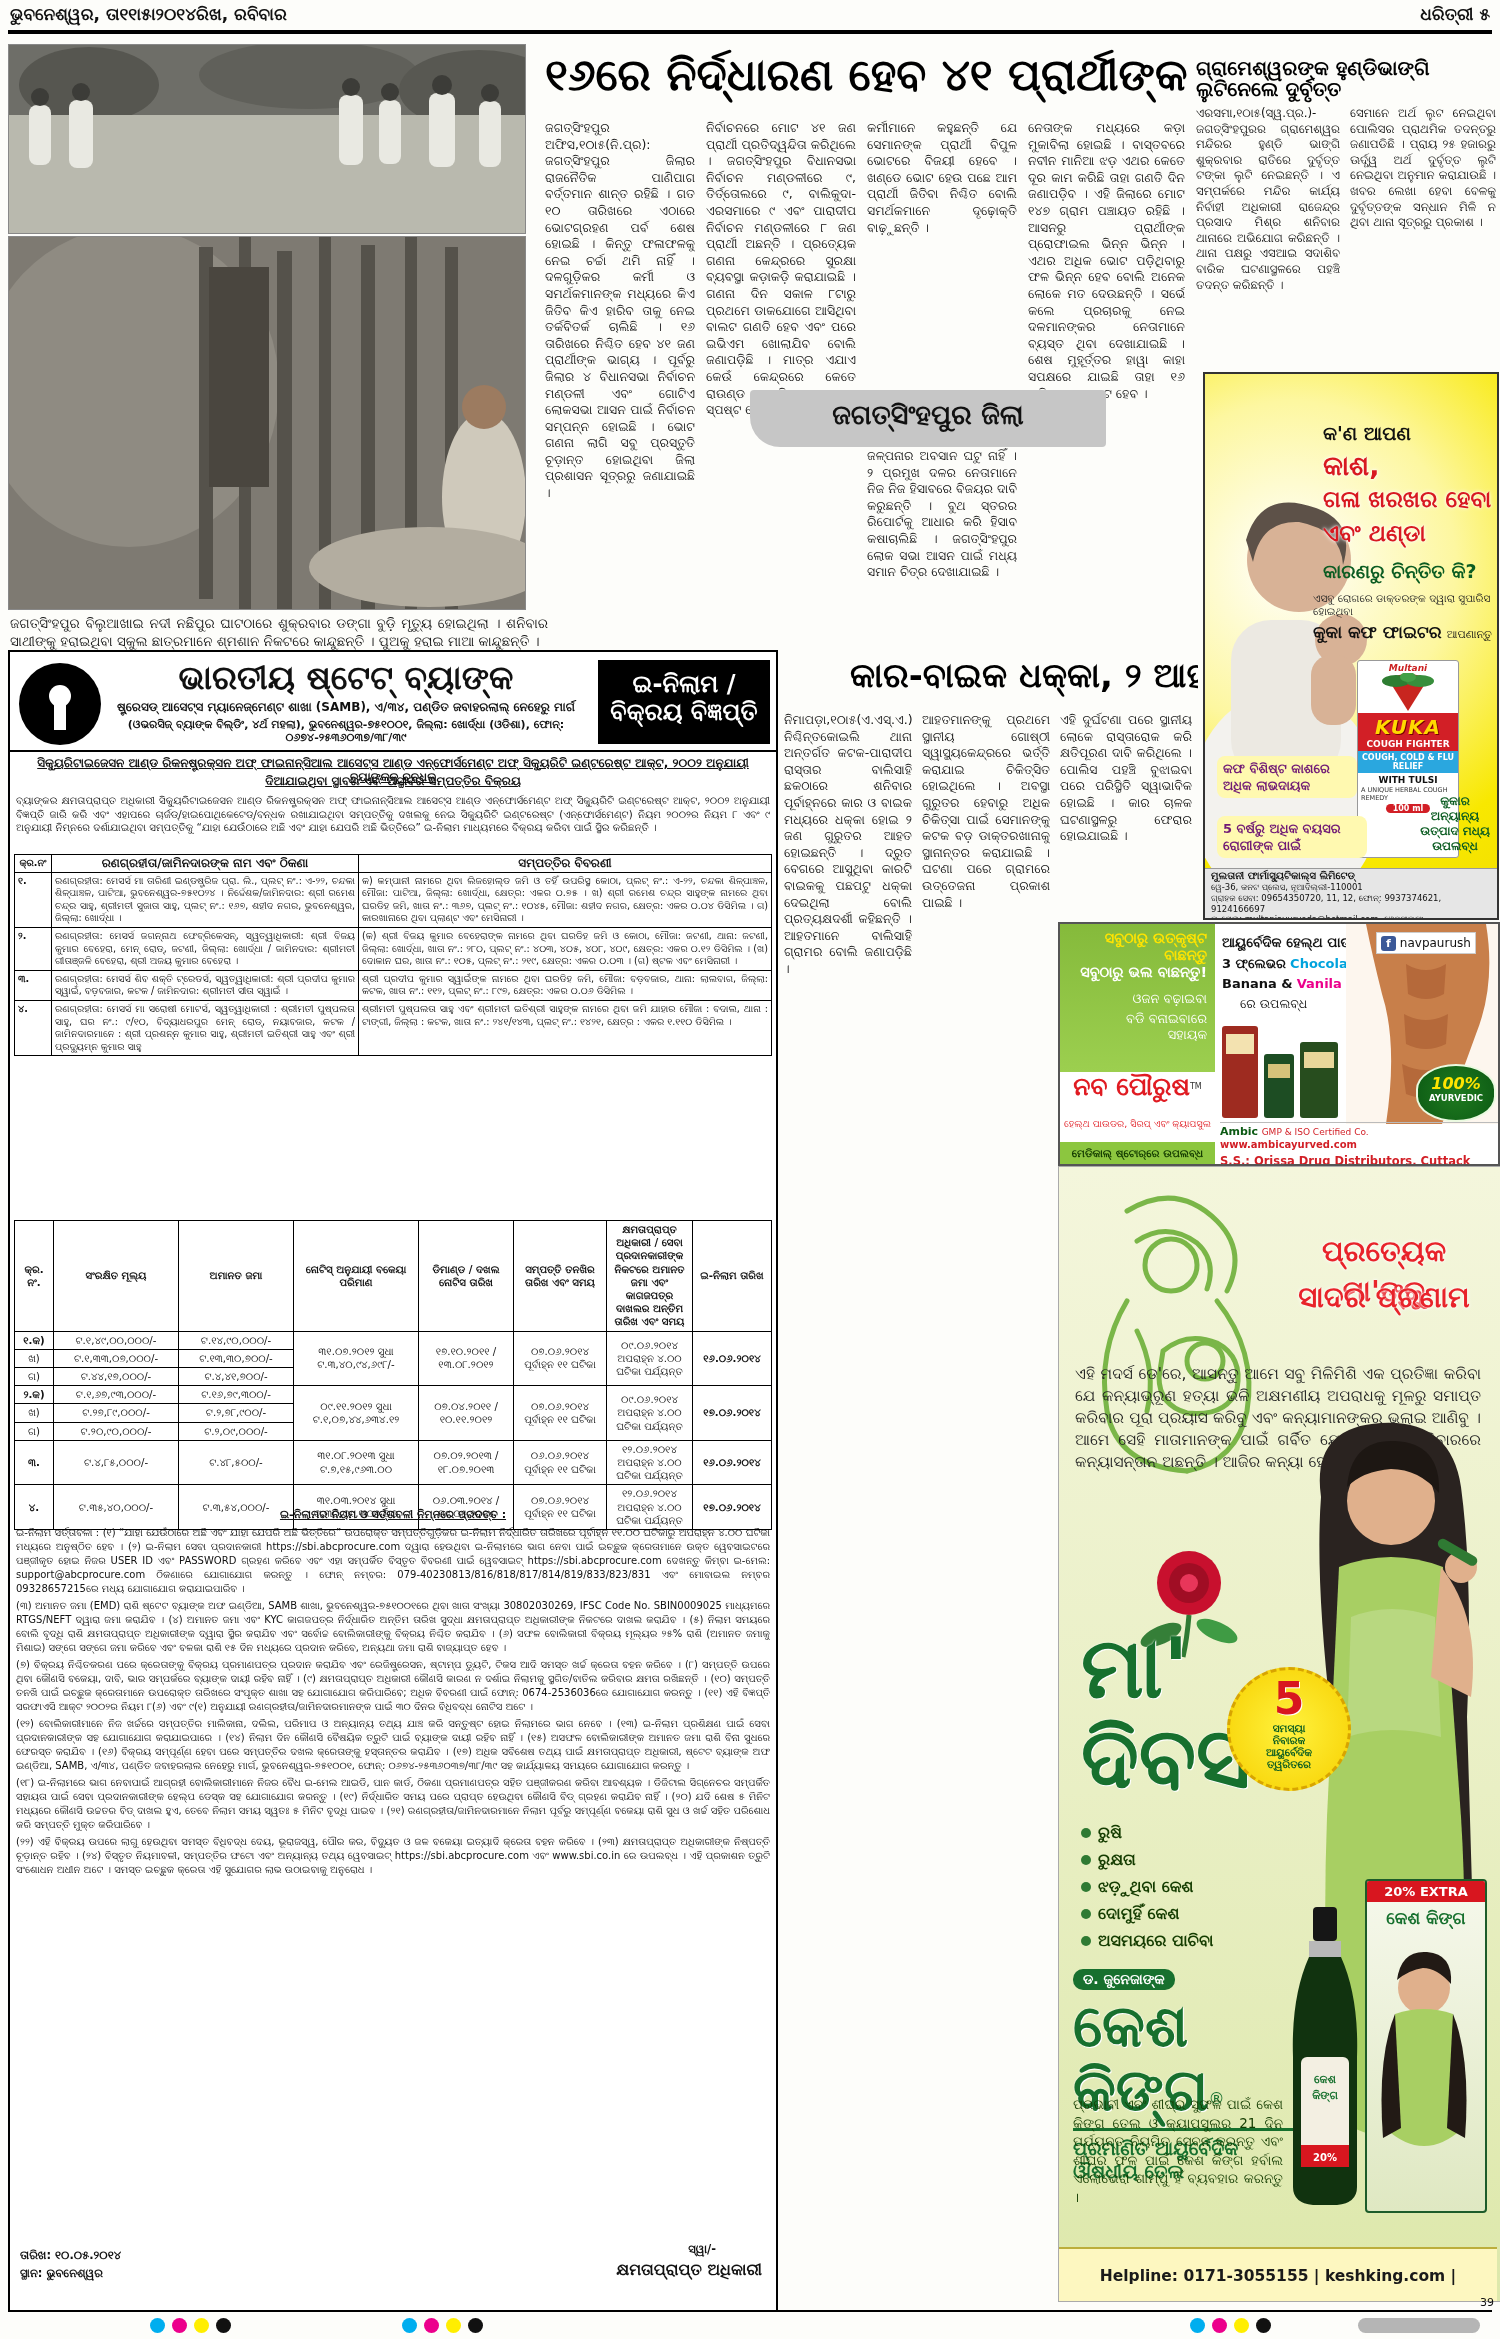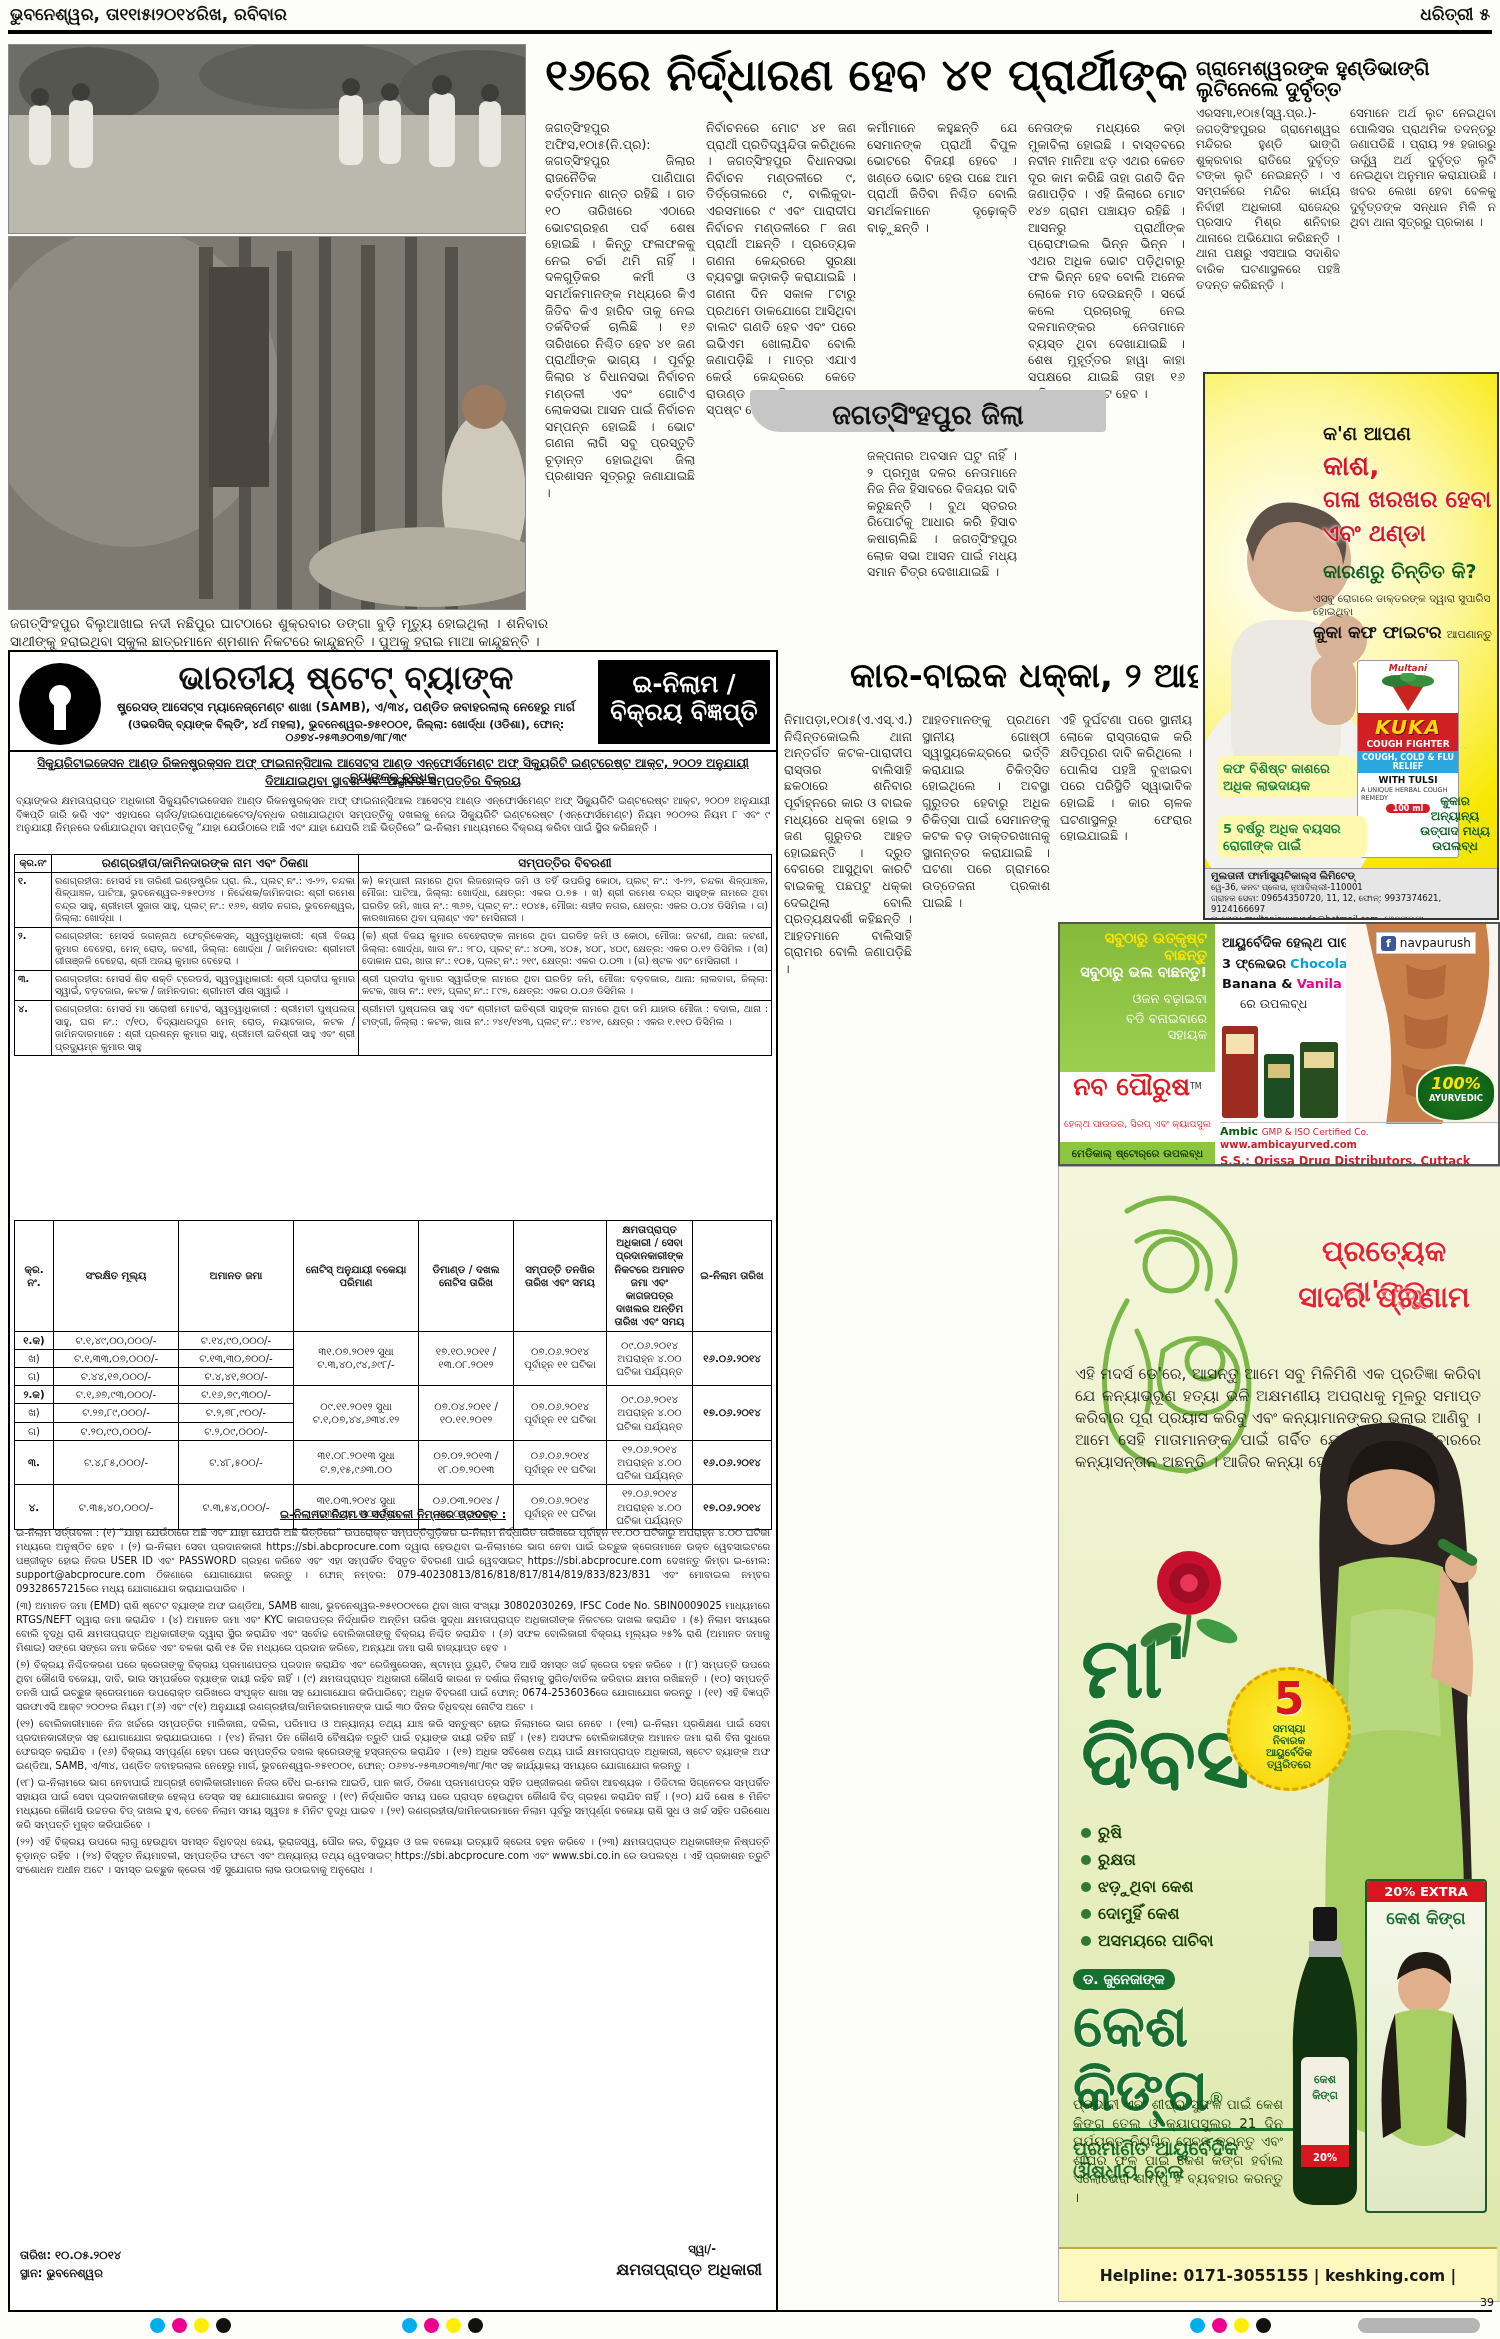--- a/index.html
+++ b/index.html
@@ -15,21 +15,21 @@
   .bn{border:2px solid #000;background:#fff;}
   table{border-collapse:collapse;}
   .t1 td,.t1 th,.t2 td,.t2 th{border:1px solid #000;padding:2px 3px;vertical-align:top;}
   .t1 th,.t2 th{font-weight:bold;text-align:center;vertical-align:middle;}
   .t1{font-size:9.6px;line-height:12.6px;width:100%;border-radius:10px;}
   .t2{font-size:10.2px;line-height:13.2px;width:100%;}
   .t2 td{text-align:center;vertical-align:middle;}
   .terms{font-size:10px;line-height:14px;color:#111;}
   .terms p{margin:0 0 3px 0;}
   .kukabg{background:radial-gradient(circle at 30% 35%, #ffffff 0%, #fdf7a0 40%, #f8e800 75%, #f2de00 100%);border:2px solid #333;}
-  .noteb{background:#fff9b0;border-radius:8px;padding:4px 6px;font-weight:bold;font-size:13px;line-height:17px;color:#15803d;}
+  .noteb{background:#fff9b0;border-radius:8px;padding:4px 6px;font-weight:bold;font-size:13px;line-height:17px;color:#701a75;}
   .kk-bg{background:linear-gradient(180deg,#f4f6dc 0%, #e9efc4 55%, #dde8ab 100%);border:1px solid #aaa;}
   .redhead{color:#e8232a;font-weight:bold;text-shadow:0 0 2px #fff,0 0 4px #fff;}
   .greenbig{color:#17702e;font-weight:bold;text-shadow:0 0 2px #fff,1px 1px 0 #fff;}
   .dot{width:15px;height:15px;border-radius:50%;display:inline-block;margin-right:7px;}
   .pill{border-radius:10px;}
   .np-green{background:linear-gradient(180deg,#85ba3b,#9ccf4f);}
   svg{display:block;}
 </style>
 </head>
 <body>
@@ -85,21 +85,21 @@
     </svg>
   </div>
   <div class="a cap j" style="left:10px;top:614px;width:538px;height:74px;">ଜଗତ୍‌ସିଂହପୁର ବିଲୁଆଖାଇ ନଦୀ ନଛିପୁର ଘାଟଠାରେ ଶୁକ୍ରବାର ଡଙ୍ଗା ବୁଡ଼ି ମୃତ୍ୟୁ ହୋଇଥିଲା । ଶନିବାର ସାଥୀଙ୍କୁ ହରାଇଥିବା ସ୍କୁଲ ଛାତ୍ରମାନେ ଶ୍ମଶାନ ନିକଟରେ କାନ୍ଦୁଛନ୍ତି । ପୁଅକୁ ହରାଇ ମାଆ କାନ୍ଦୁଛନ୍ତି ।</div>
 
   <div class="a hl" style="left:545px;top:44px;width:648px;height:66px;font-size:44px;line-height:62px;white-space:nowrap;overflow:hidden;">୧୬ରେ ନିର୍ଦ୍ଧାରଣ ହେବ ୪୧ ପ୍ରାର୍ଥୀଙ୍କ ଭାଗ୍ୟ</div>
   <div class="a col j" style="left:545px;top:120px;width:150px;height:522px;">ଜଗତ୍‌ସିଂହପୁର ଅଫିସ,୧୦ା୫(ନି.ପ୍ର): ଜଗତ୍‌ସିଂହପୁର ଜିଲାର ରାଜନୈତିକ ପାଣିପାଗ ବର୍ତ୍ତମାନ ଶାନ୍ତ ରହିଛି । ଗତ ୧୦ ତାରିଖରେ ଏଠାରେ ଭୋଟଗ୍ରହଣ ପର୍ବ ଶେଷ ହୋଇଛି । କିନ୍ତୁ ଫଳାଫଳକୁ ନେଇ ଚର୍ଚ୍ଚା ଥମି ନାହିଁ । ଦଳଗୁଡ଼ିକର କର୍ମୀ ଓ ସମର୍ଥକମାନଙ୍କ ମଧ୍ୟରେ କିଏ ଜିତିବ କିଏ ହାରିବ ତାକୁ ନେଇ ତର୍କବିତର୍କ ଚାଲିଛି । ୧୬ ତାରିଖରେ ନିଶ୍ଚିତ ହେବ ୪୧ ଜଣ ପ୍ରାର୍ଥୀଙ୍କ ଭାଗ୍ୟ । ପୂର୍ବରୁ ଜିଲାର ୪ ବିଧାନସଭା ନିର୍ବାଚନ ମଣ୍ଡଳୀ ଏବଂ ଗୋଟିଏ ଲୋକସଭା ଆସନ ପାଇଁ ନିର୍ବାଚନ ସମ୍ପନ୍ନ ହୋଇଛି । ଭୋଟ ଗଣନା ଲାଗି ସବୁ ପ୍ରସ୍ତୁତି ଚୂଡ଼ାନ୍ତ ହୋଇଥିବା ଜିଲା ପ୍ରଶାସନ ସୂତ୍ରରୁ ଜଣାଯାଇଛି ।</div>
   <div class="a col j" style="left:706px;top:120px;width:150px;height:522px;">ନିର୍ବାଚନରେ ମୋଟ ୪୧ ଜଣ ପ୍ରାର୍ଥୀ ପ୍ରତିଦ୍ୱନ୍ଦିତା କରିଥିଲେ । ଜଗତ୍‌ସିଂହପୁର ବିଧାନସଭା ନିର୍ବାଚନ ମଣ୍ଡଳୀରେ ୯, ତିର୍ତ୍ତୋଲରେ ୯, ବାଲିକୁଦା-ଏରସମାରେ ୯ ଏବଂ ପାରାଦୀପ ନିର୍ବାଚନ ମଣ୍ଡଳୀରେ ୮ ଜଣ ପ୍ରାର୍ଥୀ ଅଛନ୍ତି । ପ୍ରତ୍ୟେକ ଗଣନା କେନ୍ଦ୍ରରେ ସୁରକ୍ଷା ବ୍ୟବସ୍ଥା କଡ଼ାକଡ଼ି କରାଯାଇଛି । ଗଣନା ଦିନ ସକାଳ ୮ଟାରୁ ପ୍ରଥମେ ଡାକଯୋଗେ ଆସିଥିବା ବାଲଟ ଗଣତି ହେବ ଏବଂ ପରେ ଇଭିଏମ ଖୋଲାଯିବ ବୋଲି ଜଣାପଡ଼ିଛି । ମାତ୍ର ଏଯାଏ କେଉଁ କେନ୍ଦ୍ରରେ କେତେ ରାଉଣ୍ଡ ଗଣତି ହେବ ତାହା ସ୍ପଷ୍ଟ ହୋଇନାହିଁ ।</div>
   <div class="a col j" style="left:867px;top:120px;width:150px;height:266px;">କର୍ମୀମାନେ କହୁଛନ୍ତି ଯେ ସେମାନଙ୍କ ପ୍ରାର୍ଥୀ ବିପୁଳ ଭୋଟରେ ବିଜୟୀ ହେବେ । ଖଣ୍ଡେ ଭୋଟ ହେଉ ପଛେ ଆମ ପ୍ରାର୍ଥୀ ଜିତିବା ନିଶ୍ଚିତ ବୋଲି ସମର୍ଥକମାନେ ଦୃଢ଼ୋକ୍ତି ବାଢ଼ୁଛନ୍ତି ।</div>
   <div class="a col j" style="left:867px;top:448px;width:150px;height:194px;">ଜଳ୍ପନାର ଅବସାନ ଘଟୁ ନାହିଁ । ୨ ପ୍ରମୁଖ ଦଳର ନେତାମାନେ ନିଜ ନିଜ ହିସାବରେ ବିଜୟର ଦାବି କରୁଛନ୍ତି । ବୁଥ ସ୍ତରର ରିପୋର୍ଟକୁ ଆଧାର କରି ହିସାବ କଷାଚାଲିଛି । ଜଗତ୍‌ସିଂହପୁର ଲୋକ ସଭା ଆସନ ପାଇଁ ମଧ୍ୟ ସମାନ ଚିତ୍ର ଦେଖାଯାଇଛି ।</div>
   <div class="a col j" style="left:1028px;top:120px;width:157px;height:522px;">ନେତାଙ୍କ ମଧ୍ୟରେ କଡ଼ା ମୁକାବିଲା ହୋଇଛି । ବାସ୍ତବରେ ନବୀନ ମାନିଆ ଝଡ଼ ଏଥର କେତେ ଦୂର କାମ କରିଛି ତାହା ଗଣତି ଦିନ ଜଣାପଡ଼ିବ । ଏହି ଜିଲାରେ ମୋଟ ୧୪୭ ଗ୍ରାମ ପଞ୍ଚାୟତ ରହିଛି । ଆସନରୁ ପ୍ରାର୍ଥୀଙ୍କ ପ୍ରୋଫାଇଲ ଭିନ୍ନ ଭିନ୍ନ । ଏଥର ଅଧିକ ଭୋଟ ପଡ଼ିଥିବାରୁ ଫଳ ଭିନ୍ନ ହେବ ବୋଲି ଅନେକ ଲୋକେ ମତ ଦେଉଛନ୍ତି । ସର୍ଭେ କଲେ ପ୍ରଚାରକୁ ନେଇ ଦଳମାନଙ୍କର ନେତାମାନେ ବ୍ୟସ୍ତ ଥିବା ଦେଖାଯାଇଛି । ଶେଷ ମୁହୂର୍ତ୍ତର ହାୱା କାହା ସପକ୍ଷରେ ଯାଇଛି ତାହା ୧୬ ତାରିଖରେ ସ୍ପଷ୍ଟ ହେବ ।</div>
-  <div class="a b" style="left:750px;top:390px;width:356px;height:42px;background:#c6c6c6;border-radius:4px 4px 4px 30px;font-size:27px;line-height:50px;text-align:center;z-index:3;">ଜଗତ୍‌ସିଂହପୁର ଜିଲା</div>
+  <div class="a b" style="left:750px;top:390px;width:356px;height:57px;background:#c6c6c6;border-radius:4px 4px 4px 30px;font-size:27px;line-height:50px;text-align:center;z-index:3;">ଜଗତ୍‌ସିଂହପୁର ଜିଲା</div>
 
   <div class="a hl" style="left:1196px;top:58px;width:300px;height:42px;font-size:20px;line-height:21px;">ଗ୍ରାମେଶ୍ୱରଙ୍କ ହୁଣ୍ଡିଭାଙ୍ଗି ଲୁଟିନେଲେ ଦୁର୍ବୃତ୍ତ</div>
   <div class="a scol j" style="left:1196px;top:106px;width:144px;height:260px;">ଏରସମା,୧୦ା୫(ସ୍ୱ.ପ୍ର.)- ଜଗତ୍‌ସିଂହପୁରର ଗ୍ରାମେଶ୍ୱର ମନ୍ଦିରର ହୁଣ୍ଡି ଭାଙ୍ଗି ଶୁକ୍ରବାର ରାତିରେ ଦୁର୍ବୃତ୍ତ ଟଙ୍କା ଲୁଟି ନେଇଛନ୍ତି । ଏ ସମ୍ପର୍କରେ ମନ୍ଦିର କାର୍ଯ୍ୟ ନିର୍ବାହୀ ଅଧିକାରୀ ରାଜେନ୍ଦ୍ର ପ୍ରସାଦ ମିଶ୍ର ଶନିବାର ଥାନାରେ ଅଭିଯୋଗ କରିଛନ୍ତି । ଥାନା ପକ୍ଷରୁ ଏସଆଇ ସଦାଶିବ ବାରିକ ଘଟଣାସ୍ଥଳରେ ପହଞ୍ଚି ତଦନ୍ତ କରିଛନ୍ତି ।</div>
   <div class="a scol j" style="left:1350px;top:106px;width:146px;height:260px;">ସେମାନେ ଅର୍ଥ ଲୁଟ ନେଇଥିବା ପୋଲିସର ପ୍ରାଥମିକ ତଦନ୍ତରୁ ଜଣାପଡିଛି । ପ୍ରାୟ ୨୫ ହଜାରରୁ ଊର୍ଦ୍ଧ୍ୱ ଅର୍ଥ ଦୁର୍ବୃତ୍ତ ଲୁଟି ନେଇଥିବା ଅନୁମାନ କରାଯାଉଛି । ଖବର ଲେଖା ହେବା ବେଳକୁ ଦୁର୍ବୃତ୍ତଙ୍କ ସନ୍ଧାନ ମିଳି ନ ଥିବା ଥାନା ସୂତ୍ରରୁ ପ୍ରକାଶ ।</div>
 
   <div class="a hl" style="left:850px;top:648px;width:348px;height:56px;font-size:34px;line-height:54px;white-space:nowrap;overflow:hidden;">କାର-ବାଇକ ଧକ୍କା, ୨ ଆହତ</div>
   <div class="a col j" style="left:784px;top:712px;width:128px;height:388px;">ନିମାପଡ଼ା,୧୦ା୫(ଏ.ଏସ୍.ଏ.)- ନିଶ୍ଚିନ୍ତକୋଇଲି ଥାନା ଅନ୍ତର୍ଗତ କଟକ-ପାରାଦୀପ ରାସ୍ତାର ବାଲିସାହି ଛକଠାରେ ଶନିବାର ପୂର୍ବାହ୍ନରେ କାର ଓ ବାଇକ ମଧ୍ୟରେ ଧକ୍କା ହୋଇ ୨ ଜଣ ଗୁରୁତର ଆହତ ହୋଇଛନ୍ତି । ଦ୍ରୁତ ବେଗରେ ଆସୁଥିବା କାରଟି ବାଇକକୁ ପଛପଟୁ ଧକ୍କା ଦେଇଥିଲା ବୋଲି ପ୍ରତ୍ୟକ୍ଷଦର୍ଶୀ କହିଛନ୍ତି । ଆହତମାନେ ବାଲିସାହି ଗ୍ରାମର ବୋଲି ଜଣାପଡ଼ିଛି ।</div>
   <div class="a col j" style="left:922px;top:712px;width:128px;height:388px;">ଆହତମାନଙ୍କୁ ପ୍ରଥମେ ସ୍ଥାନୀୟ ଗୋଷ୍ଠୀ ସ୍ୱାସ୍ଥ୍ୟକେନ୍ଦ୍ରରେ ଭର୍ତ୍ତି କରାଯାଇ ଚିକିତ୍ସିତ ହୋଇଥିଲେ । ଅବସ୍ଥା ଗୁରୁତର ହେବାରୁ ଅଧିକ ଚିକିତ୍ସା ପାଇଁ ସେମାନଙ୍କୁ କଟକ ବଡ଼ ଡାକ୍ତରଖାନାକୁ ସ୍ଥାନାନ୍ତର କରାଯାଇଛି । ଘଟଣା ପରେ ଗ୍ରାମରେ ଉତ୍ତେଜନା ପ୍ରକାଶ ପାଇଛି ।</div>
   <div class="a col j" style="left:1060px;top:712px;width:132px;height:200px;">ଏହି ଦୁର୍ଘଟଣା ପରେ ସ୍ଥାନୀୟ ଲୋକେ ରାସ୍ତାରୋକ କରି କ୍ଷତିପୂରଣ ଦାବି କରିଥିଲେ । ପୋଲିସ ପହଞ୍ଚି ବୁଝାଇବା ପରେ ପରିସ୍ଥିତି ସ୍ୱାଭାବିକ ହୋଇଛି । କାର ଚାଳକ ଘଟଣାସ୍ଥଳରୁ ଫେରାର ହୋଇଯାଇଛି ।</div>
 

